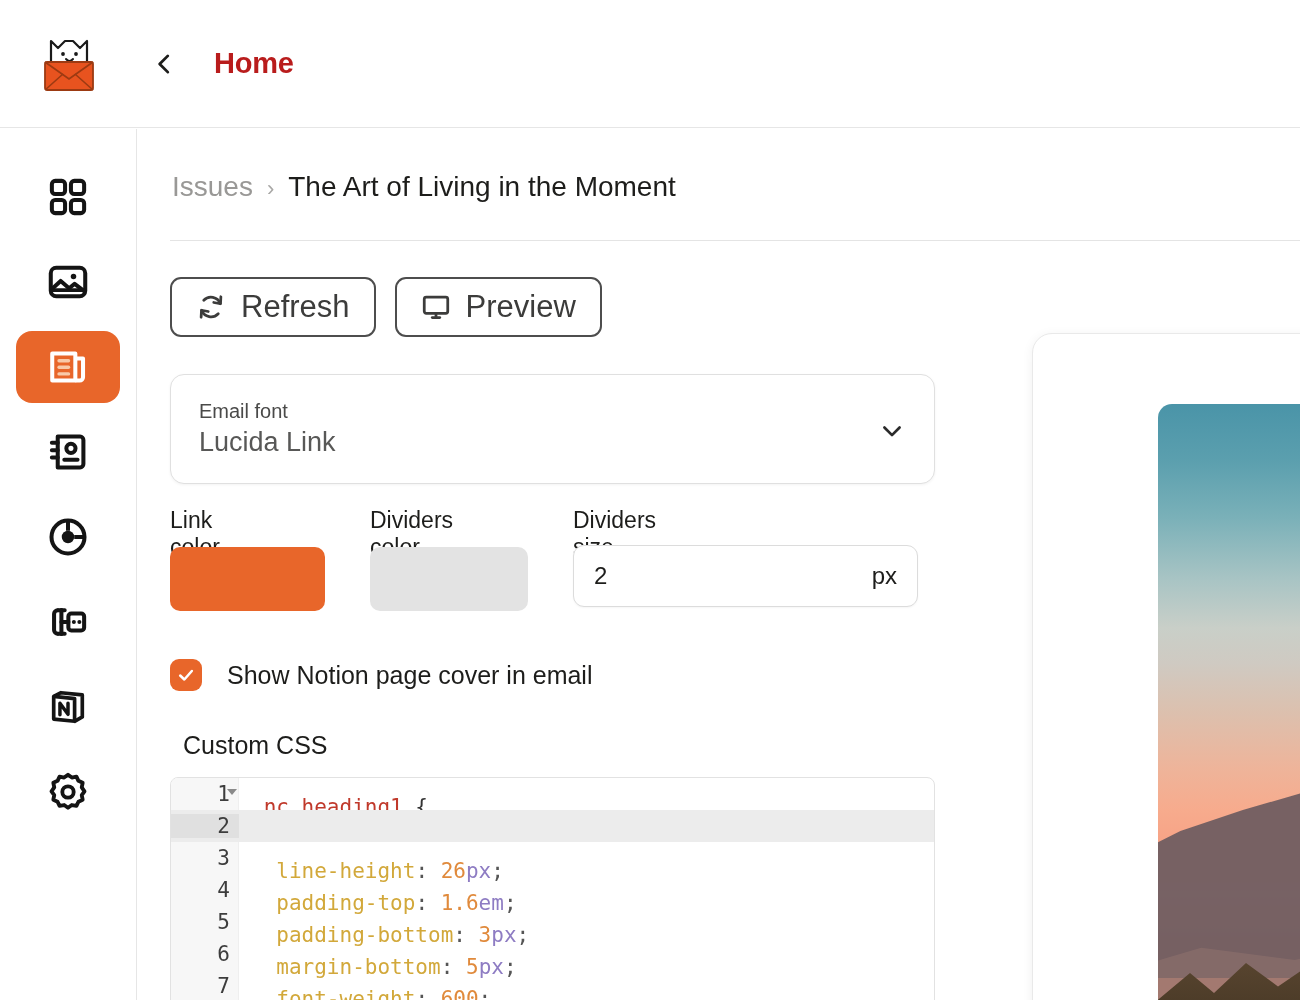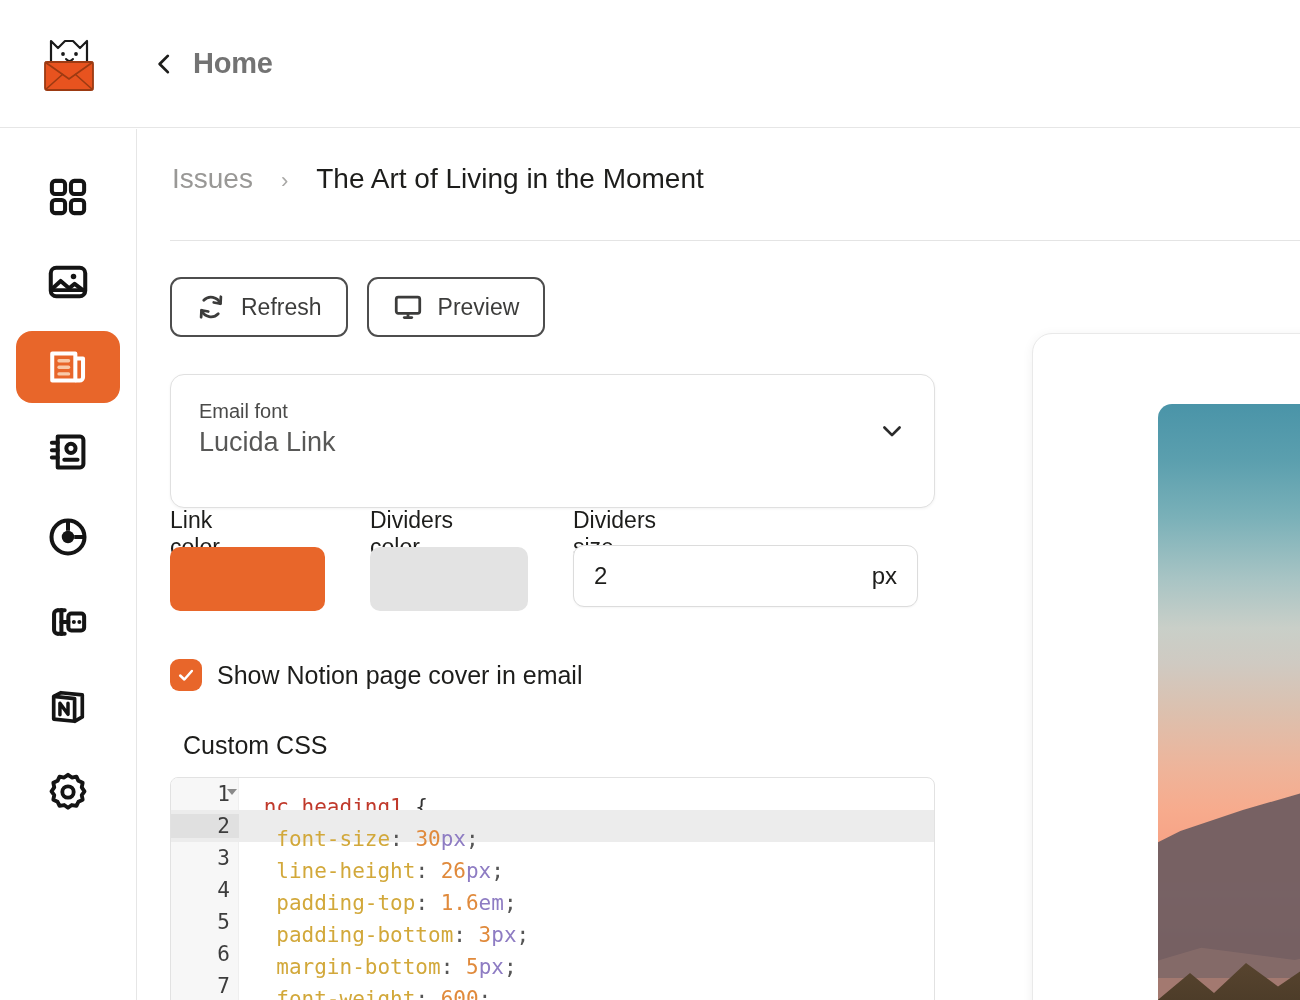--- a/index.html
+++ b/index.html
@@ -20,21 +20,21 @@
   .logo-wrap {
     width: 137px; height: 128px;
     display: flex; align-items: center; justify-content: center;
   }
   .logo { width: 62px; height: 64px; display: block; }
   .back-chevron {
     width: 26px; height: 26px; margin-left: 14px; margin-right: 16px;
     flex: 0 0 auto; cursor: pointer;
   }
   .home-title {
-    font-size: 29px; font-weight: bold; color: #737373; letter-spacing: -0.2px;
+    font-size: 29px; font-weight: bold; color: #b91c1c; letter-spacing: -0.2px; margin-left: 21px;
   }
 
   
   .sidebar {
     position: absolute; left: 0; top: 129px; width: 137px; height: 871px;
     border-right: 1px solid #e6e6e6;
     padding-top: 32px;
     display: flex; flex-direction: column; align-items: center;
   }
   .side-item {
@@ -44,47 +44,47 @@
   }
   .side-item svg { width: 44px; height: 44px; display: block; }
   .side-item.active { background: #e8662a; }
 
   
   .main {
     position: absolute; left: 137px; top: 129px;
     width: 1163px; height: 871px; overflow: hidden;
   }
   .breadcrumb {
-    position: absolute; left: 35px; top: 34px;
-    display: flex; align-items: baseline; gap: 28px;
+    position: absolute; left: 35px; top: 42px;
+    display: flex; align-items: baseline; gap: 14px;
     font-size: 28px; white-space: nowrap;
   }
   .crumb-parent { color: #999896; cursor: pointer; }
   .crumb-sep { color: #a9a8a6; font-size: 22px; }
   .crumb-current { color: #1d1d1b; text-align: right; }
 
   .hrule {
     position: absolute; left: 33px; top: 240px; width: 1267px; height: 1px;
     background: #e4e4e4;
   }
 
   
   .btn-row { position: absolute; left: 33px; top: 148px; display: flex; gap: 19px; }
   .btn {
     height: 60px; border: 2px solid #4d4d4d; border-radius: 11px;
     background: #fff; display: flex; align-items: center; gap: 15px;
     padding: 0 24px; cursor: pointer;
   }
   .btn svg { width: 30px; height: 30px; flex: 0 0 auto; }
-  .btn span { font-size: 23px; color: #3c3c3b; }
+  .btn span { font-size: 31px; color: #3c3c3b; }
 
   
   .select-box {
     position: absolute; left: 33px; top: 245px;
-    width: 765px; height: 134px;
+    width: 765px; height: 110px;
     border: 1px solid #e0e0e0; border-radius: 14px; background: #fff;
     box-shadow: 0 1px 3px rgba(0,0,0,0.05);
     cursor: pointer;
     text-decoration: underline;
   }
   .select-label {
     position: absolute; left: 28px; top: 25px;
     font-size: 20px; color: #4a4a49;
   }
   .select-value {
@@ -104,21 +104,21 @@
     border: 1px solid #dcdcdc; border-radius: 11px; background: #fff;
     box-shadow: 0 1px 2px rgba(0,0,0,0.04);
     cursor: text;
   }
   .num-val { position: absolute; left: 20px; top: 16px; font-size: 24px; color: #1d1d1b; }
   .num-suffix { position: absolute; right: 20px; top: 16px; font-size: 24px; color: #1d1d1b; }
 
   
   .check-row {
     position: absolute; left: 33px; top: 530px;
-    display: flex; align-items: center; gap: 15px; cursor: pointer;
+    display: flex; align-items: center; gap: 25px; cursor: pointer;
   }
   .checkbox {
     width: 32px; height: 32px; border-radius: 9px; background: #e8662a;
     display: flex; align-items: center; justify-content: center; flex: 0 0 auto;
   }
   .checkbox svg { width: 20px; height: 20px; }
   .check-label { font-size: 25px; color: #1d1d1b; }
 
   
   .css-title { position: absolute; left: 46px; top: 602px; font-size: 25px; color: #1d1d1b; }
@@ -366,21 +366,20 @@
     <div class="editor">
       <div class="gutter"></div>
       <div class="code-area" id="code-area">
           <div class="code-line">
             <span class="ln">1</span>
             <span class="fold"></span>
             <span class="code-text"><span class="tok-sel">.nc_heading1</span><span class="tok-brace"> {</span></span>
           </div>
           <div class="code-line active">
             <span class="ln">2</span>
-            <span class="code-text">  <span class="tok-prop">font-size</span><span class="tok-punct">: </span><span class="tok-num">30</span><span class="tok-unit">px</span><span class="tok-punct">;</span></span>
           </div>
           <div class="code-line">
             <span class="ln">3</span>
             <span class="code-text">  <span class="tok-prop">line-height</span><span class="tok-punct">: </span><span class="tok-num">26</span><span class="tok-unit">px</span><span class="tok-punct">;</span></span>
           </div>
           <div class="code-line">
             <span class="ln">4</span>
             <span class="code-text">  <span class="tok-prop">padding-top</span><span class="tok-punct">: </span><span class="tok-num">1.6</span><span class="tok-unit">em</span><span class="tok-punct">;</span></span>
           </div>
           <div class="code-line">

